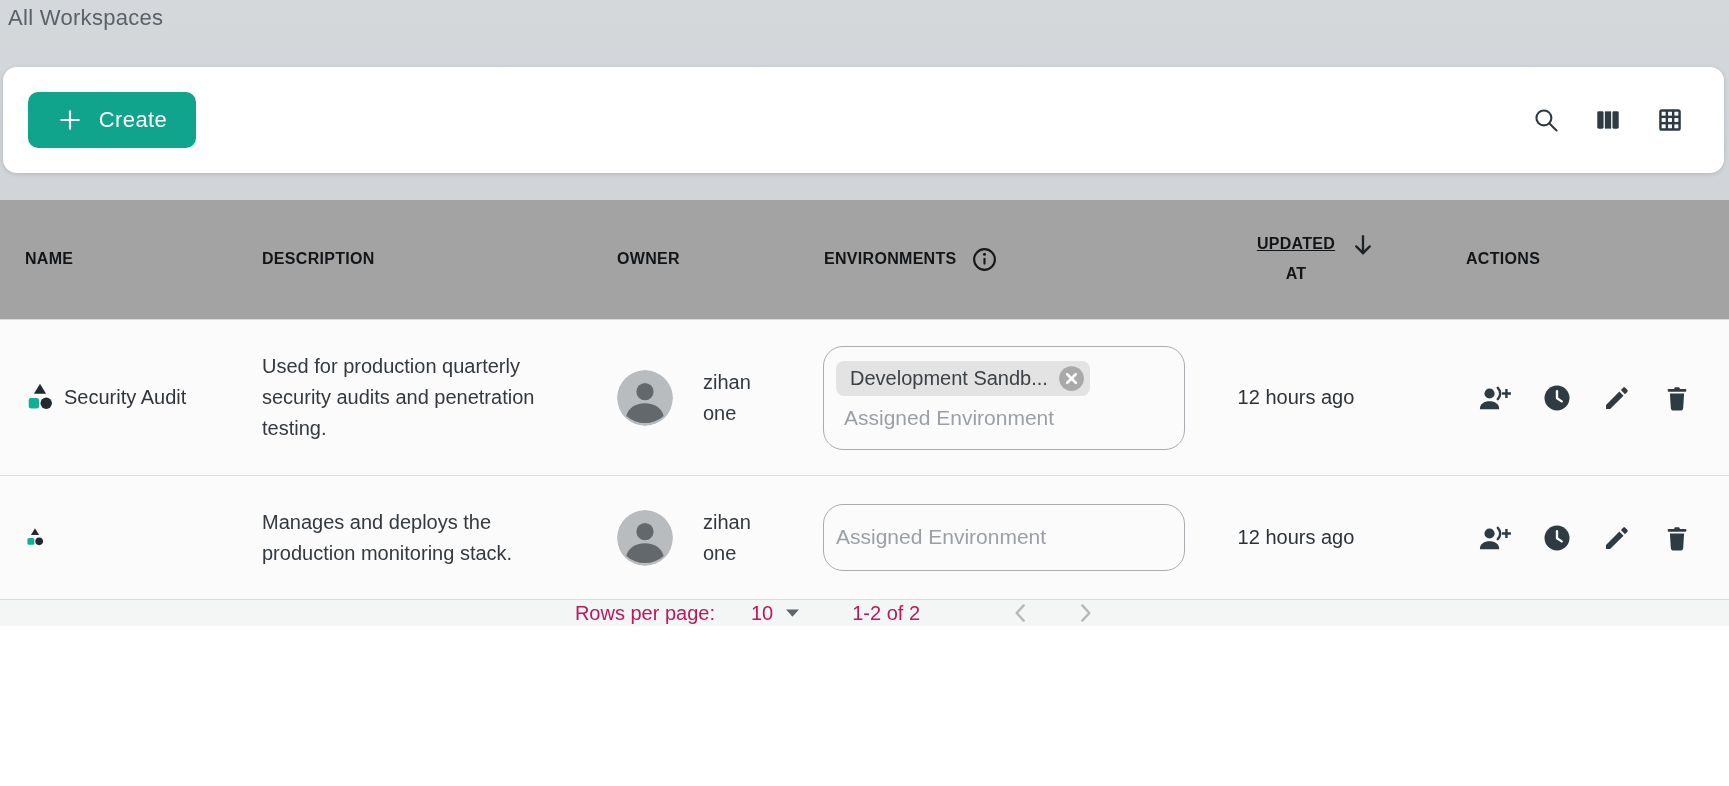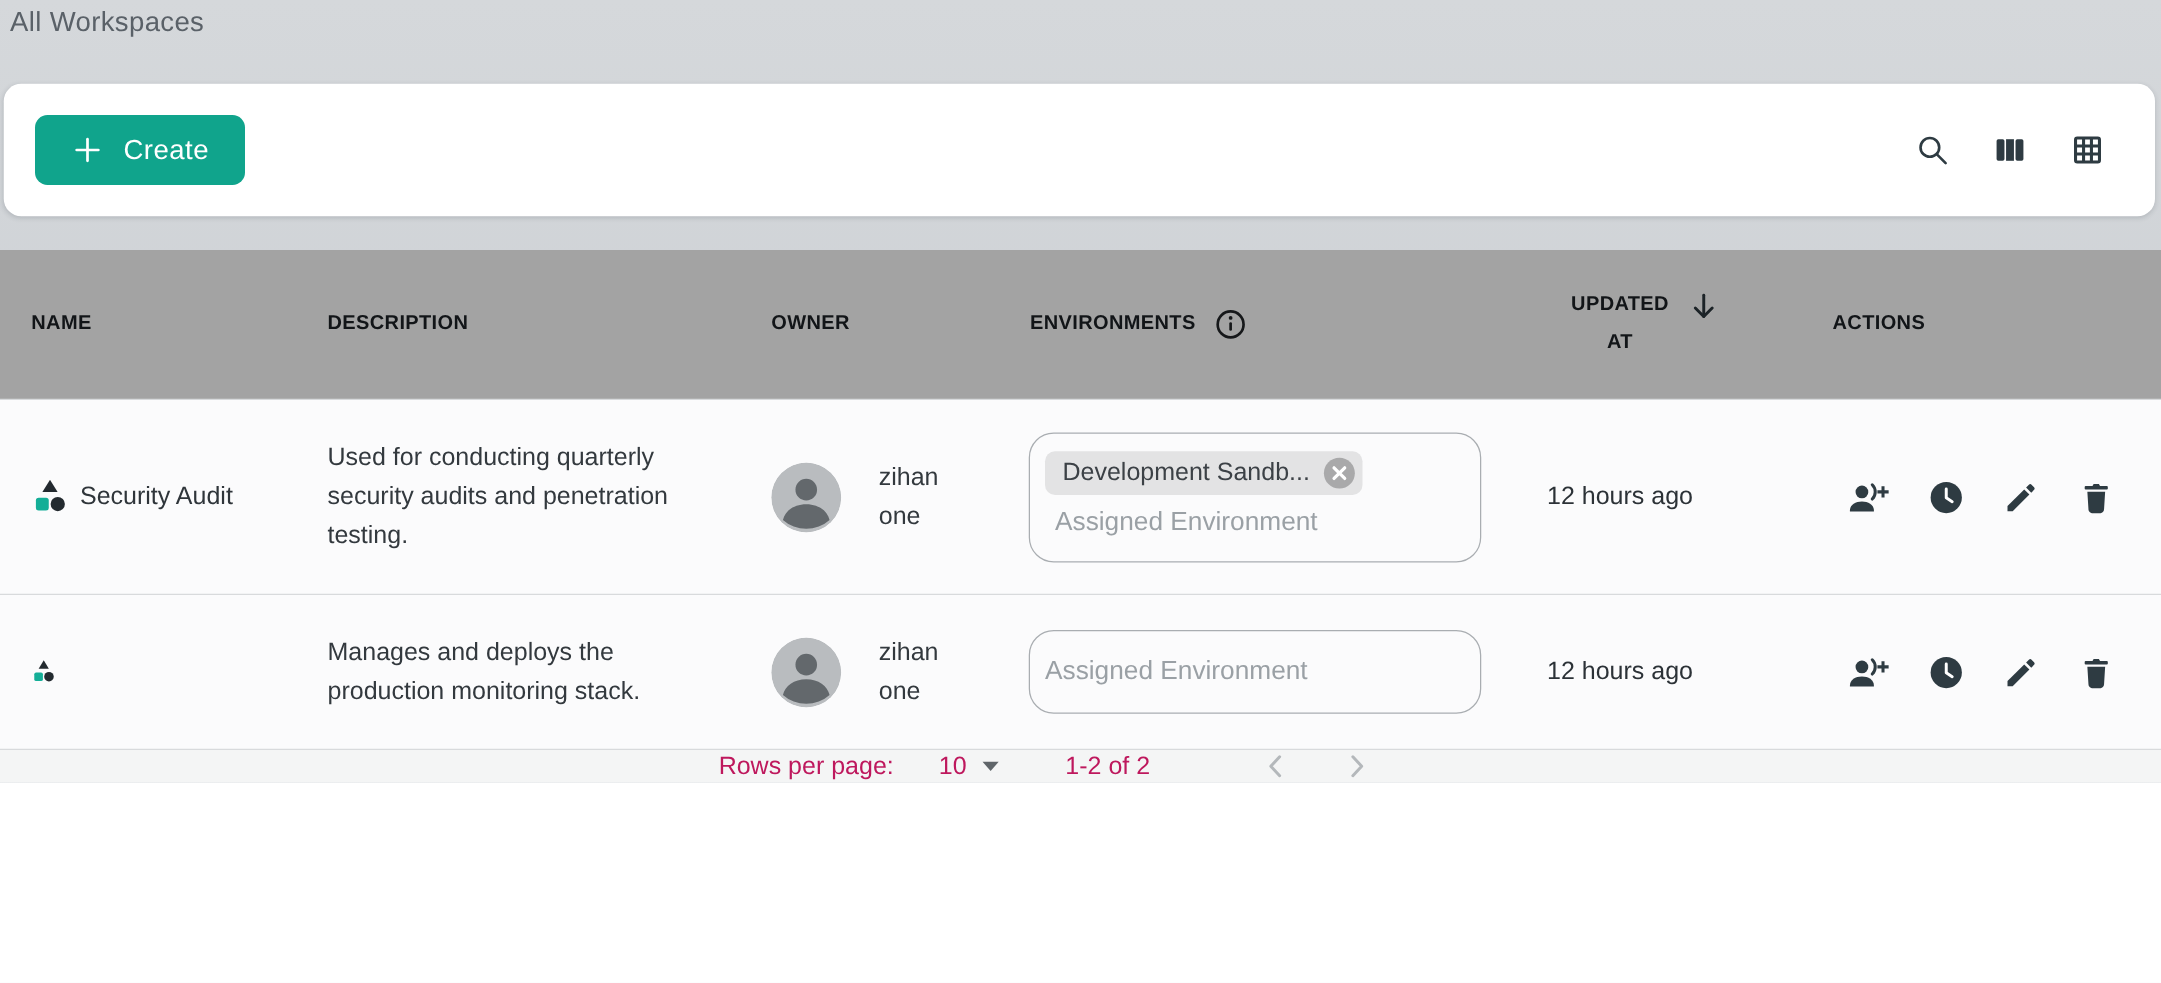--- a/index.html
+++ b/index.html
@@ -34,21 +34,21 @@
   .thead { height:152px; background:#a3a3a3; border-bottom:1px solid #d8dadc;
            color:#121518; font-weight:700; font-size:16px; letter-spacing:.3px; }
   .thead > div { display:flex; align-items:center; }
   .th-name { padding-left:25px; }
   .th-desc { padding-left:24px; }
   .th-owner { padding-left:51px; }
   .th-env { padding-left:48px; gap:14px; }
   .info-icon { width:27px; height:27px; color:#16181a; cursor:pointer; }
   .th-updated { justify-content:center; }
   .updated-stack { display:flex; flex-direction:column; align-items:center; line-height:1.9; cursor:pointer; }
-  .updated-line1 { position:relative; }
+  .updated-line1 { position:relative;text-decoration:underline; }
   .sort-arrow { position:absolute; right:-42px; top:2px; width:28px; height:28px; color:#1c2327; }
   .th-actions { padding-left:62px; }
 
   .trow { background:#fbfbfc; border-bottom:1px solid #d8dadc; align-items:center;
           font-size:20px; line-height:1.55; }
   .row-1 { height:199px; }
   .row-2 { height:157px; }
   .trow > div { display:flex; align-items:center; }
 
   .cell-name { padding-left:25px; gap:9px; color:#2f353a; }
@@ -164,21 +164,21 @@
     <div class="trow row-1 grid-row">
       <div class="cell-name">
         <svg class="ws-icon" viewBox="0 0 24 25">
             <path d="M12 1.4 L16.9 9.4 H7.1 Z" fill="#232a2f"></path>
             <rect x="2.9" y="13" width="8.3" height="8.3" rx="1.8" fill="#14ae97"></rect>
             <circle cx="17" cy="17.1" r="4.6" fill="#232a2f"></circle>
           </svg>
         <span class="name-text">Security Audit</span>
       </div>
       <div class="cell-desc">
-        <span class="desc-text">Used for conducting quarterly security audits and penetration testing.</span>
+        <span class="desc-text">Used for production quarterly security audits and penetration testing.</span>
       </div>
       <div class="cell-owner">
         <svg class="avatar" viewBox="0 0 24 24">
             <circle cx="12" cy="12" r="12" fill="#b9bcbf"></circle>
             <circle cx="12" cy="9.3" r="3.7" fill="#63686c"></circle>
             <path d="M12 14.3c-4.2 0-7.3 2.3-8 5.4a12 12 0 0 0 16 0c-.7-3.1-3.8-5.4-8-5.4Z" fill="#63686c"></path>
           </svg>
         <span>zihan one</span>
       </div>
       <div class="cell-env">

